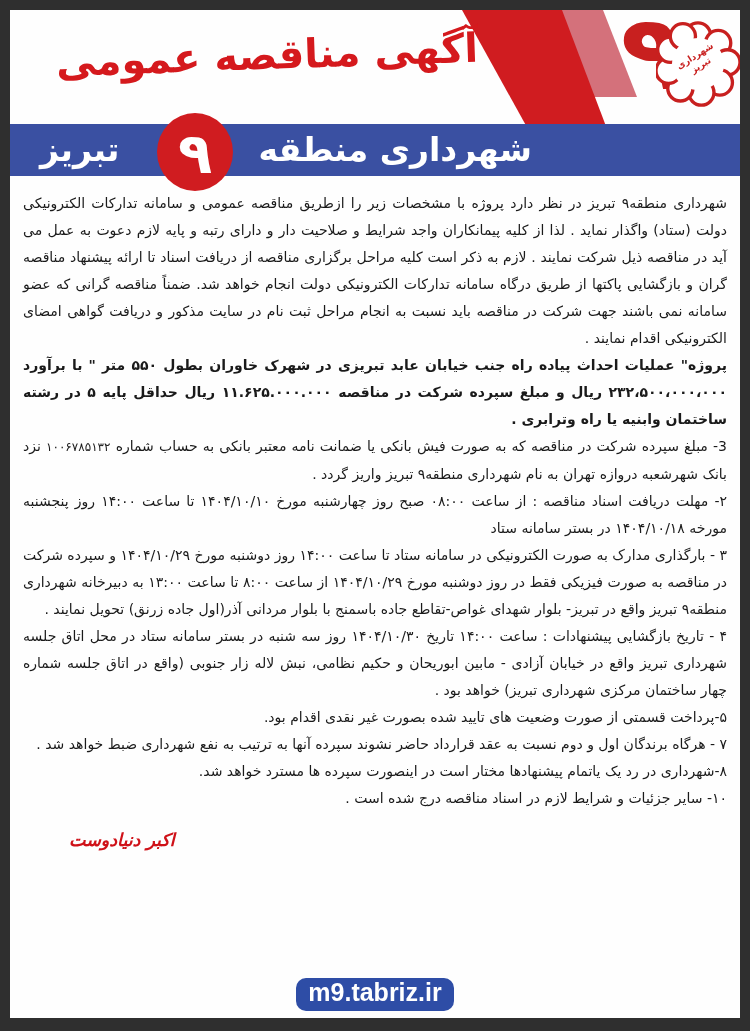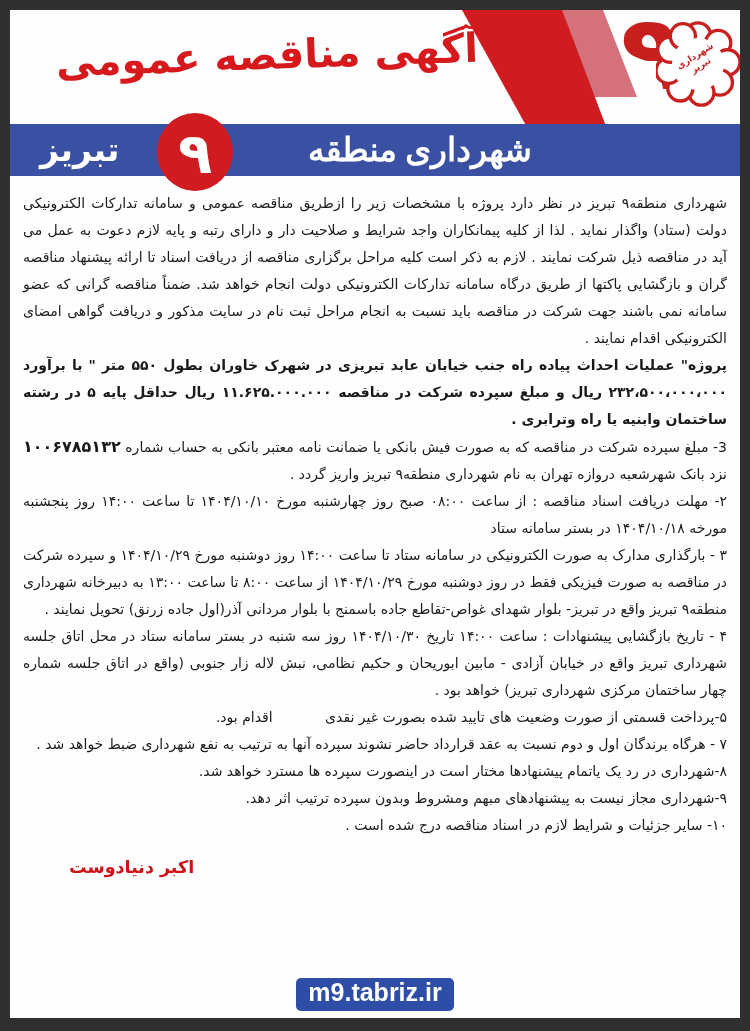--- a/index.html
+++ b/index.html
@@ -12,44 +12,44 @@
   .stripes{position:absolute;top:0;left:0;pointer-events:none;}
   .page-title{position:absolute;top:22px;left:22px;width:470px;text-align:center;
     direction:rtl;color:#d5191d;font-weight:bold;font-size:40px;transform:rotate(-2deg);}
   .logo-nine{position:absolute;top:-14px;right:56px;color:#c8201f;font-weight:bold;
     font-size:104px;line-height:1.1;}
   .flower{position:absolute;top:10px;right:0px;}
   .flower-label{position:absolute;top:40px;right:20px;width:44px;transform:rotate(-32deg);
     color:#c8201f;font-size:9px;font-weight:bold;text-align:center;line-height:1.2;direction:rtl;}
   .band{position:absolute;top:114px;left:0;width:730px;height:52px;background:#3a50a2;}
   .band-org{position:absolute;top:0;right:208px;height:52px;line-height:52px;
-    color:#fff;font-weight:bold;font-size:33px;white-space:nowrap;font-family:Liberation Serif, serif;}
+    color:#fff;font-weight:bold;font-size:33px;white-space:nowrap;}
   .band-circle{position:absolute;top:-11px;left:147px;width:76px;height:78px;
     background:#d01c20;border-radius:50%;display:flex;align-items:center;justify-content:center;}
   .band-circle .nine{color:#fff;font-size:56px;font-weight:bold;line-height:1;margin-top:4px;}
   .band-city{position:absolute;top:0;left:30px;height:38px;line-height:52px;
     color:#fff;font-weight:bold;font-size:33px;white-space:nowrap;}
 
   
   .content{position:absolute;top:180px;left:13px;width:704px;direction:rtl;
     text-align:justify;color:#1a1a1a;font-size:14px;line-height:27px;}
   .content p{margin:0;}
   .bold{font-weight:bold;}
-  .account{font-size:16px;font-weight:bold;letter-spacing:1px;}
-  .u{margin-left:48px;}
+  .account{font-size:12px;font-weight:normal;letter-spacing:1px;}
+  .u{}
 
-  .sig-row{direction:ltr;text-align:left;padding:12px 0 0 46px;}
+  .sig-row{direction:ltr;text-align:left;padding:12px 0 0 46px;font-style:italic;}
   .signature{display:inline-block;text-align:center;color:#cf1118;font-weight:bold;
     font-size:17.5px;line-height:1.9;direction:rtl;}
 
   
   .footer{position:absolute;bottom:7px;left:0;width:730px;text-align:center;}
   .site-badge{display:inline-block;background:#2e4da6;color:#fff;
     font-family:"Liberation Sans",sans-serif;font-weight:bold;font-size:25px;
-    padding:0 12px 4px;border-radius:5px;}
+    padding:0 12px 4px;border-radius:10px;}
 </style>
 </head>
 <body>
 
 <div class="frame">
   <div class="page">
 
     <div class="header">
       <svg class="stripes" width="730" height="170" viewBox="0 0 730 170">
         <polygon points="550,0 593,0 627,87 583,87" fill="#d4717b"></polygon>
@@ -87,21 +87,20 @@
     <div class="content">
       <p>شهرداری منطقه۹ تبریز در نظر دارد پروژه با مشخصات زیر را ازطریق مناقصه عمومی و سامانه تدارکات الکترونیکی دولت (ستاد) واگذار نماید . لذا از کلیه پیمانکاران واجد شرایط و صلاحیت دار و دارای رتبه و پایه لازم دعوت به عمل می آید در مناقصه ذیل شرکت نمایند . لازم به ذکر است کلیه مراحل برگزاری مناقصه از دریافت اسناد تا ارائه پیشنهاد مناقصه گران و بازگشایی پاکتها از طریق درگاه سامانه تدارکات الکترونیکی دولت انجام خواهد شد. ضمناً مناقصه گرانی که عضو سامانه نمی باشند جهت شرکت در مناقصه باید نسبت به انجام مراحل ثبت نام در سایت مذکور و دریافت گواهی امضای الکترونیکی اقدام نمایند .</p>
       <p class="bold">پروژه" عملیات احداث پیاده راه جنب خیابان عابد تبریزی در شهرک خاوران بطول ۵۵۰ متر " با برآورد ۲۳۲،۵۰۰،۰۰۰،۰۰۰ ریال و مبلغ سپرده شرکت در مناقصه ۱۱.۶۲۵.۰۰۰.۰۰۰ ریال حداقل پایه ۵ در رشته ساختمان وابنیه یا راه وترابری .</p>
       <p><span>3- مبلغ سپرده شرکت در مناقصه که به صورت فیش بانکی یا ضمانت نامه معتبر بانکی به حساب شماره </span><span class="account">۱۰۰۶۷۸۵۱۳۲</span><span> نزد بانک شهرشعبه دروازه تهران به نام شهرداری منطقه۹ تبریز واریز گردد .</span></p>
       <p>۲- مهلت دریافت اسناد مناقصه : از ساعت ۰۸:۰۰ صبح روز چهارشنبه مورخ ۱۴۰۴/۱۰/۱۰ تا ساعت ۱۴:۰۰ روز پنجشنبه مورخه ۱۴۰۴/۱۰/۱۸ در بستر سامانه ستاد</p>
       <p>۳ - بارگذاری مدارک به صورت الکترونیکی در سامانه ستاد تا ساعت ۱۴:۰۰ روز دوشنبه مورخ ۱۴۰۴/۱۰/۲۹ و سپرده شرکت در مناقصه به صورت فیزیکی فقط در روز دوشنبه مورخ ۱۴۰۴/۱۰/۲۹ از ساعت ۸:۰۰ تا ساعت ۱۳:۰۰ به دبیرخانه شهرداری منطقه۹ تبریز واقع در تبریز- بلوار شهدای غواص-تقاطع جاده باسمنج با بلوار مردانی آذر(اول جاده زرنق) تحویل نمایند .</p>
       <p>۴ - تاریخ بازگشایی پیشنهادات : ساعت ۱۴:۰۰ تاریخ ۱۴۰۴/۱۰/۳۰ روز سه شنبه در بستر سامانه ستاد در محل اتاق جلسه شهرداری تبریز واقع در خیابان آزادی - مابین ابوریحان و حکیم نظامی، نبش لاله زار جنوبی (واقع در اتاق جلسه شماره چهار ساختمان مرکزی شهرداری تبریز) خواهد بود .</p>
       <p><span>۵-پرداخت قسمتی از صورت وضعیت های تایید شده بصورت </span><span class="u">غیر نقدی</span><span> اقدام بود.</span></p>
       <p>۷ - هرگاه برندگان اول و دوم نسبت به عقد قرارداد حاضر نشوند سپرده آنها به ترتیب به نفع شهرداری ضبط خواهد شد .</p>
       <p>۸-شهرداری در رد یک یاتمام پیشنهادها مختار است در اینصورت سپرده ها مسترد خواهد شد.</p>
-      <p>۹-شهرداری مجاز نیست به پیشنهادهای مبهم ومشروط وبدون سپرده ترتیب اثر دهد.</p>
       <p>۱۰- سایر جزئیات و شرایط لازم در اسناد مناقصه درج شده است .</p>
 
       <div class="sig-row">
         <div class="signature">
           <div>اکبر دنیادوست</div>
         </div>
       </div>
     </div>
 
     <div class="footer">

